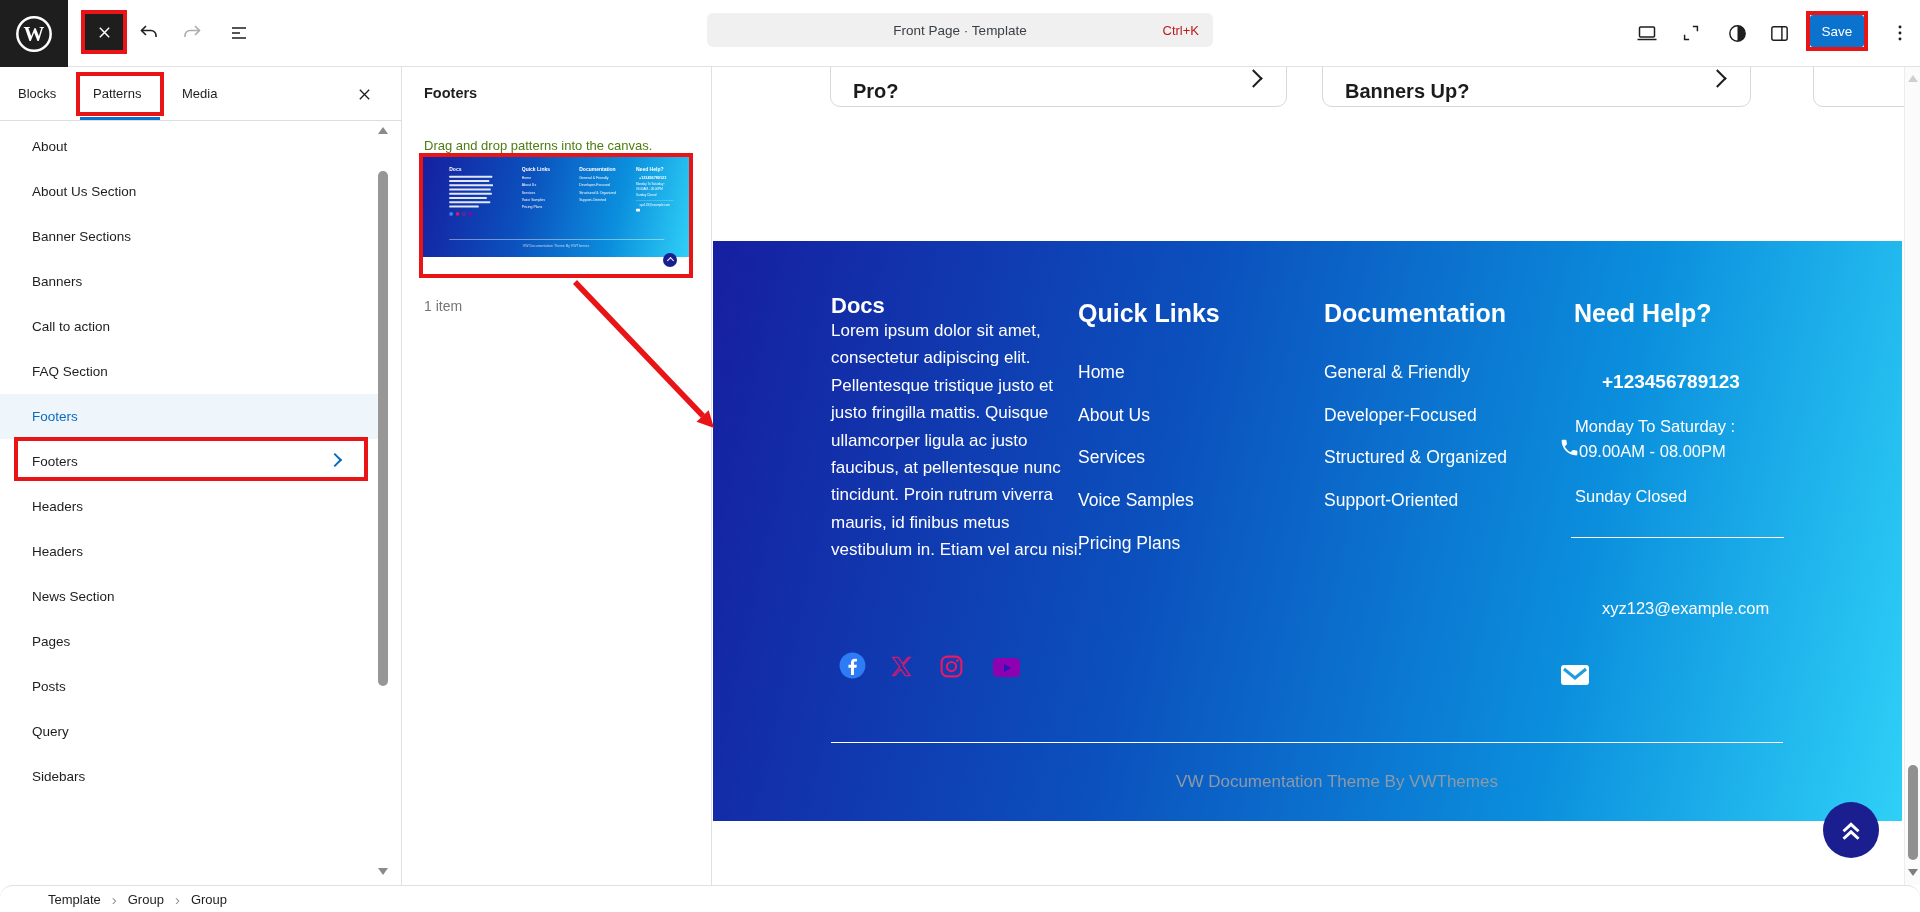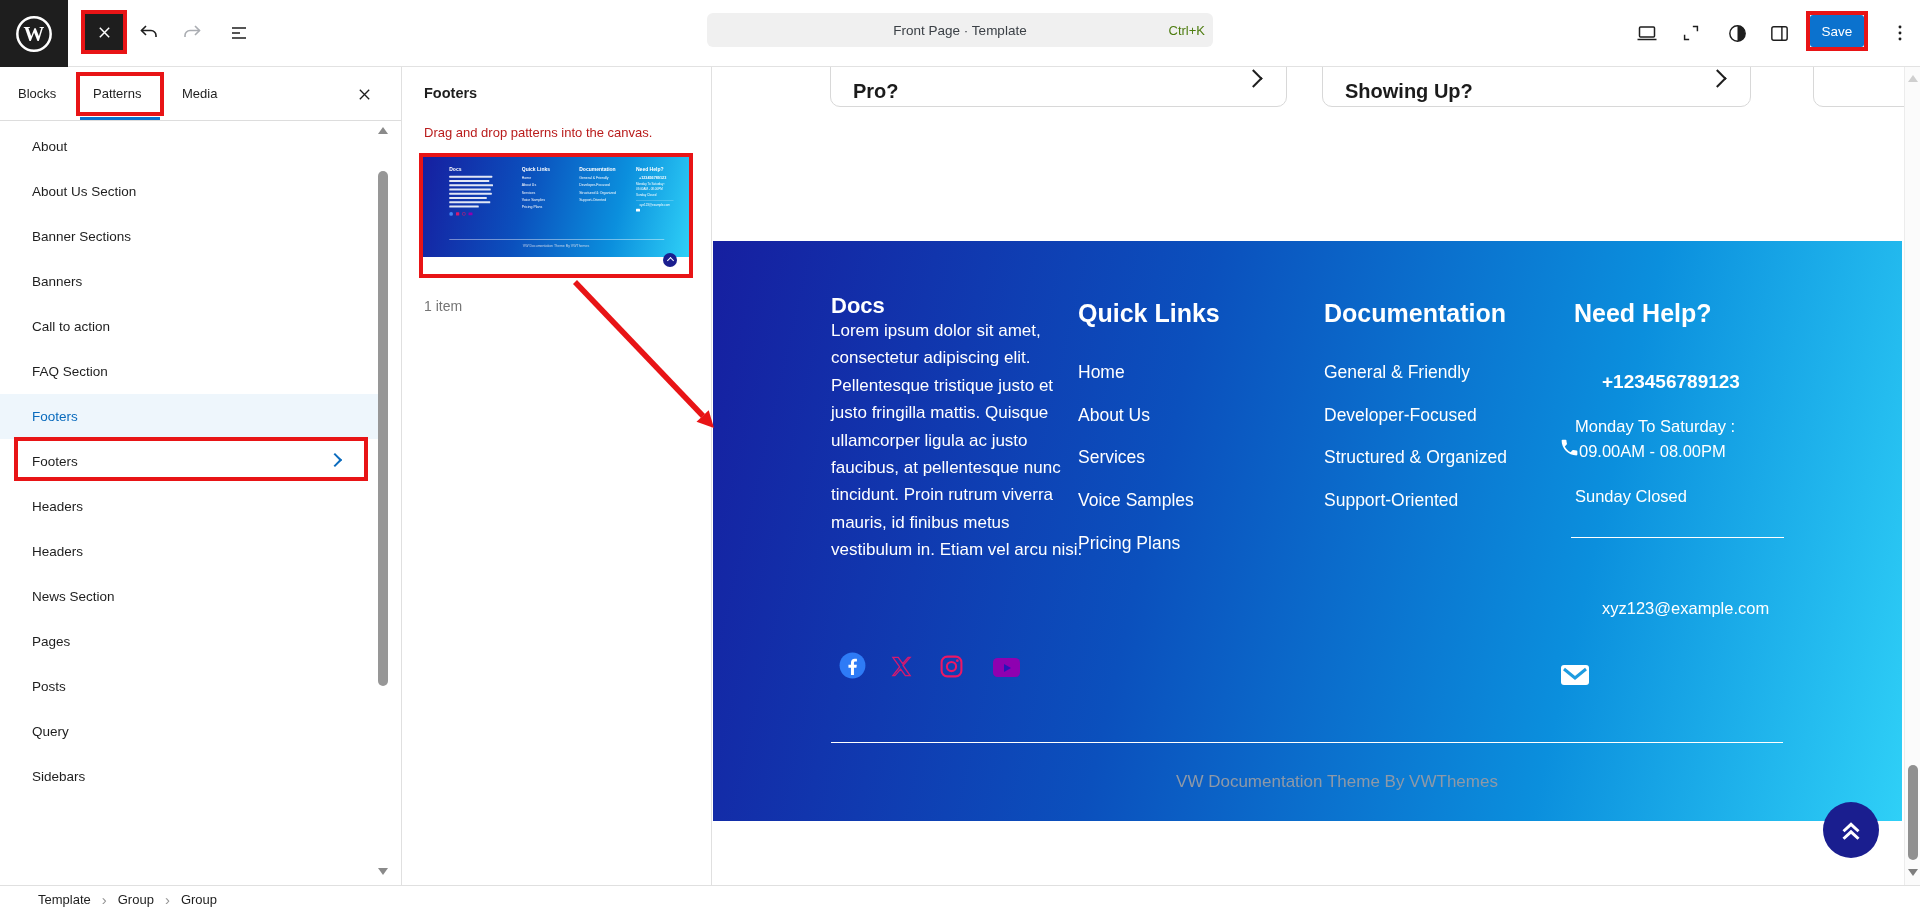--- a/index.html
+++ b/index.html
@@ -16,21 +16,21 @@
              display:flex; align-items:center; justify-content:center; }
   .anno { position:absolute; border:4px solid #e81416; z-index:60; }
   .anno.overlay { pointer-events:none; }
   .anno-close { left:81px; top:10px; width:46px; height:44px; }
   .close-editor { width:100%; height:100%; background:#1e1e1e; display:flex; align-items:center; justify-content:center; }
   .icon-btn { position:absolute; width:32px; height:32px; top:17px; display:flex; align-items:center; justify-content:center; border-radius:3px; }
   .btn-undo { left:133px; } .btn-redo { left:176px; } .btn-overview { left:223px; }
   .command-bar { position:absolute; left:707px; top:13px; width:506px; height:34px; background:#f0f0f0;
                  border-radius:6px; display:flex; align-items:center; justify-content:center; }
   .cmd-title { font-size:13.5px; color:#3b4046; }
-  .cmd-shortcut { position:absolute; right:8px; font-size:13px; color:#4d7c0f; }
+  .cmd-shortcut { position:absolute; right:14px; font-size:13px; color:#b91c1c; }
   .btn-laptop { left:1631px; } .btn-full { left:1675px; } .btn-contrast { left:1721px; }
   .btn-panel { left:1763px; } .btn-kebab { left:1884px; }
   .anno-save { left:1806px; top:11px; width:62px; height:40px; }
   .save-btn { width:54px; height:32px; background:#0b72ce; color:#fff; font-size:13.5px; border-radius:3px; }
 
   
   .panel1 { position:absolute; left:0; top:67px; width:402px; height:818px; background:#fff;
             border-right:1px solid #e0e0e0; overflow:hidden; z-index:10; }
   .tabs { position:absolute; left:0; top:0; width:100%; height:54px; border-bottom:1px solid #ddd; }
   .tab { position:absolute; top:0; height:54px; line-height:54px; font-size:13px; color:#1e1e1e; }
@@ -49,21 +49,21 @@
   .sb1-down { left:378px; top:801px; border-left:5px solid transparent; border-right:5px solid transparent; border-top:7px solid #8a8a8a; }
   .sb1-thumb { position:absolute; left:378px; top:104px; width:10px; height:515px; background:#979797; border-radius:5px; }
 
   
   .panel2 { position:absolute; left:402px; top:67px; width:310px; height:818px; background:#fff;
             border-right:1px solid #e0e0e0; z-index:10; }
   .p2-title { position:absolute; left:22px; top:18px; font-size:14.5px; font-weight:700; }
   .filter-btn { position:absolute; left:252px; top:17px; width:26px; height:22px; }
   .filter-btn .bar1 { width:18px; height:2.2px; background:#1e1e1e; margin:4px 0 5px 2px; }
   .filter-btn .bar2 { width:9px; height:2.2px; background:#1e1e1e; margin-left:2px; }
-  .p2-hint { position:absolute; left:22px; top:58px; font-size:13px; color:#b91c1c;text-align:right; }
+  .p2-hint { position:absolute; left:22px; top:71px; font-size:13px; color:#4d7c0f;text-align:right; }
   .anno-thumb { left:17px; top:86px; width:274px; height:125px; }
   .pattern-thumb { width:266px; height:117px; background:#fff; cursor:grab; }
   .mini-wrap { width:266px; height:100px; overflow:hidden; }
   .mini { width:1064px; height:400px; transform:scale(0.25); transform-origin:top left; position:relative;
           background:linear-gradient(103deg,#161fa0 0%, #0b50bd 38%, #0b8fdd 72%, #2fd0f7 100%); color:#fff; }
   .m-col { position:absolute; top:38px; }
   .m-c1 { left:105px; width:195px; } .m-c2 { left:395px; } .m-c3 { left:625px; } .m-c4 { left:852px; width:190px; }
   .m-col h4 { font-size:20px; font-weight:700; margin-bottom:14px; }
   .m-bar { height:8px; background:rgba(255,255,255,.88); margin-bottom:9px; border-radius:2px; }
   .m-soc { display:flex; gap:12px; margin-top:18px; align-items:center; }
@@ -125,21 +125,21 @@
 
   
   .canvas-scrollbar { position:absolute; left:1904px; top:67px; width:16px; height:818px; background:#fbfbfb;
                       border-left:1px solid #ececec; z-index:15; }
   .csb-up { left:3px; top:8px; border-left:5px solid transparent; border-right:5px solid transparent; border-bottom:7px solid #cfcfcf; }
   .csb-thumb { position:absolute; left:3px; top:698px; width:10px; height:95px; background:#909090; border-radius:5px; }
   .csb-down { left:3px; top:802px; border-left:5px solid transparent; border-right:5px solid transparent; border-top:7px solid #7e7e7e; }
 
   
   .bottombar { position:absolute; left:0; top:885px; width:1920px; height:27px; background:#fff;
-               border-top:1px solid #e0e0e0; display:flex; align-items:center; padding-left:38px; z-index:20; }
+               border-top:1px solid #e0e0e0; display:flex; align-items:center; padding-left:48px; z-index:20;border-radius:13px; }
   .bc { font-size:13px; color:#1e1e1e; cursor:pointer; }
   .bc-sep { font-size:15px; color:#949494; margin:0 11px; line-height:1; }
 </style>
 </head>
 <body>
 
 <div class="screen">
 
   <header class="topbar">
     <button class="wp-logo">
@@ -371,21 +371,21 @@
     <line x1="35" y1="10" x2="163" y2="144" stroke="#e81416" stroke-width="5.5"></line>
     <polygon points="174,156 156.5,149.8 168.7,138.2" fill="#e81416"></polygon>
   </svg>
 
   <main class="canvas">
     <div class="card card1">
       <span class="card-label">Pro?</span>
       <span class="card-chev"></span>
     </div>
     <div class="card card2">
-      <span class="card-label">Showing Up?</span>
+      <span class="card-label">Banners Up?</span>
       <span class="card-chev"></span>
     </div>
     <div class="card card3"></div>
 
     <section class="site-footer">
       <h3 class="fd-title">Docs</h3>
       <p class="fd-text">Lorem ipsum dolor sit amet, consectetur adipiscing elit. Pellentesque tristique justo et justo fringilla mattis. Quisque ullamcorper ligula ac justo faucibus, at pellentesque nunc tincidunt. Proin rutrum viverra mauris, id finibus metus vestibulum in. Etiam vel arcu nisi.</p>
 
       <h3 class="fcol-title fq-title">Quick Links</h3>
       <ul class="f-list fq-list">

